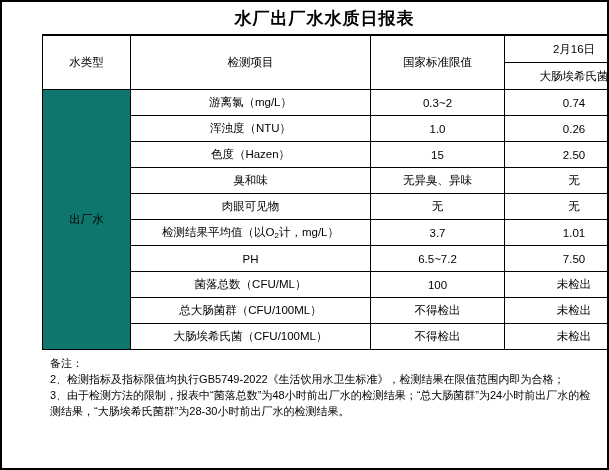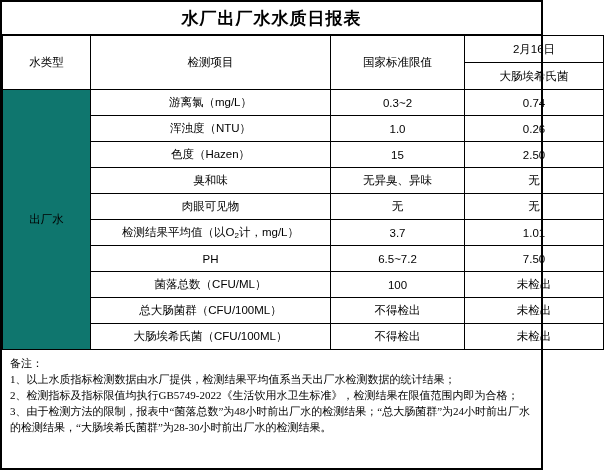--- a/index.html
+++ b/index.html
@@ -8,25 +8,26 @@
   }
   body {
     width: 609px;
     height: 470px;
     background: #ffffff;
     font-family: "Liberation Sans", sans-serif;
     color: #000000;
   }
   .page {
     position: relative;
-    width: 543px;
+    width: 609px;
     height: 470px;
     box-sizing: border-box;
     border: 2px solid #000000;
     background: #ffffff;
+    padding-left: 40px;
   }
   .title-bar {
     height: 32px;
     border-bottom: 1px solid #000000;
     display: flex;
     align-items: center;
     justify-content: center;
   }
   .title-text {
     font-size: 17px;
@@ -76,21 +77,20 @@
     text-align: left;
     padding-left: 10px;
   }
   .notes {
     padding: 6px 8px 4px 8px;
     font-size: 11px;
     line-height: 1.45;
   }
   .notes div {
     white-space: normal;
-    font-family: Liberation Serif, serif;
   }
   sub {
     font-size: 8px;
     vertical-align: baseline;
     position: relative;
     bottom: -2px;
   }
 </style>
 </head>
 <body>
@@ -168,18 +168,17 @@
       <tr>
         <td class="row-cell item-cell">大肠埃希氏菌（CFU/100ML）</td>
         <td class="row-cell">不得检出</td>
         <td class="row-cell">未检出</td>
       </tr>
     </tbody>
   </table>
 
   <div class="notes">
     <div>备注：</div>
-    <div>1、以上水质指标检测数据由水厂提供，检测结果平均值系当天出厂水检测数据的统计结果；</div>
     <div>2、检测指标及指标限值均执行GB5749-2022《生活饮用水卫生标准》，检测结果在限值范围内即为合格；</div>
     <div>3、由于检测方法的限制，报表中“菌落总数”为48小时前出厂水的检测结果；“总大肠菌群”为24小时前出厂水的检测结果，“大肠埃希氏菌群”为28-30小时前出厂水的检测结果。</div>
   </div>
 
 </div>
 
 </body></html>

